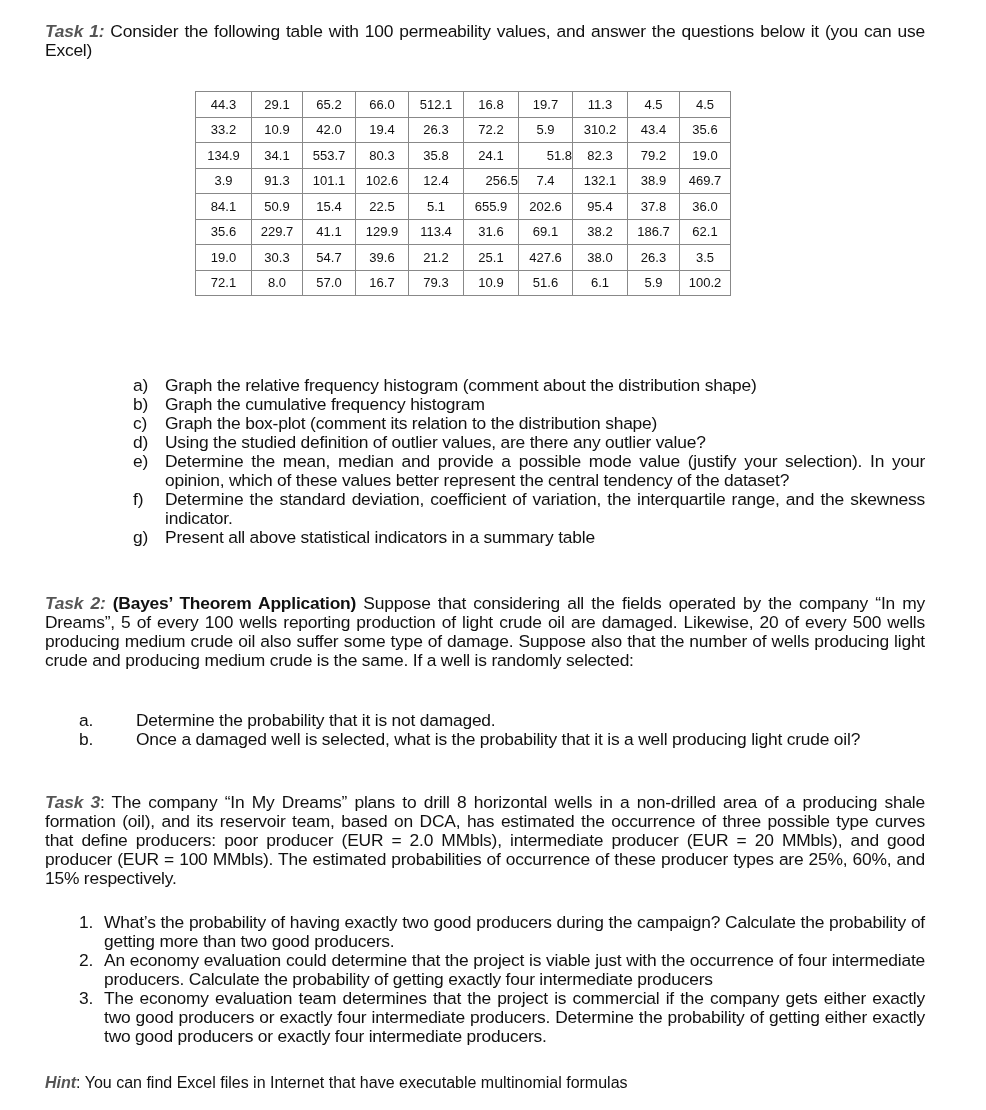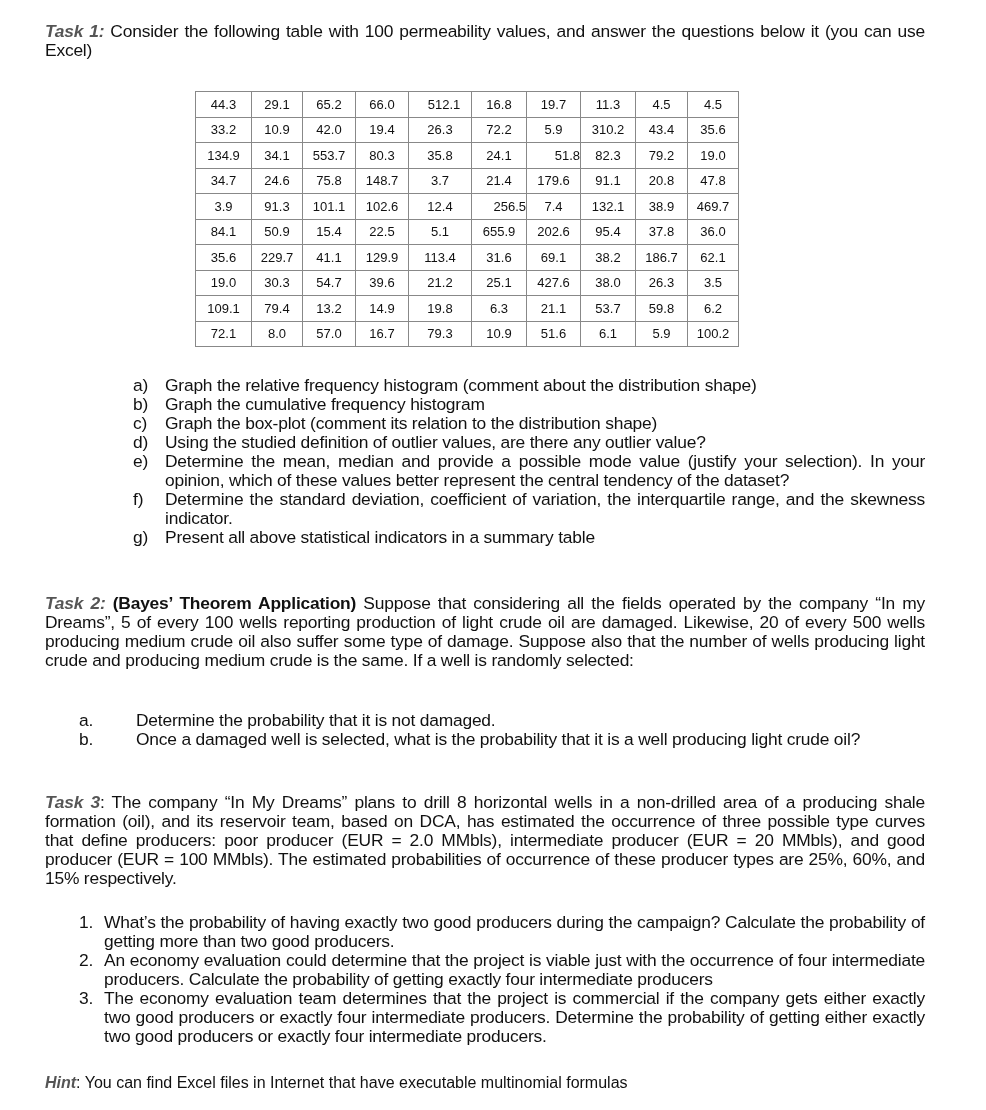--- a/index.html
+++ b/index.html
@@ -34,21 +34,21 @@
   <span class="task-label">Task 1:</span><span> Consider the following table with 100 permeability values, and answer the questions below it (you can use Excel)</span>
 </div>
 
 <table class="perm">
   <tbody id="perm-body">
       <tr>
         <td style="width: 55px;">44.3</td>
         <td style="width: 50px;">29.1</td>
         <td style="width: 52px;">65.2</td>
         <td style="width: 52px;">66.0</td>
-        <td style="width: 54px; padding-left: 8px;">512.1</td>
+        <td style="width: 54px;">512.1</td>
         <td style="width: 54px;">16.8</td>
         <td style="width: 53px;">19.7</td>
         <td style="width: 54px;">11.3</td>
         <td style="width: 51px;">4.5</td>
         <td style="width: 50px;">4.5</td>
       </tr>
       <tr>
         <td style="width: 55px;">33.2</td>
         <td style="width: 50px;">10.9</td>
         <td style="width: 52px;">42.0</td>
@@ -66,32 +66,20 @@
         <td style="width: 52px;">553.7</td>
         <td style="width: 52px;">80.3</td>
         <td style="width: 54px;">35.8</td>
         <td style="width: 54px;">24.1</td>
         <td style="width: 53px; text-align: right;">51.8</td>
         <td style="width: 54px;">82.3</td>
         <td style="width: 51px;">79.2</td>
         <td style="width: 50px;">19.0</td>
       </tr>
       <tr>
-        <td style="width: 55px;">34.7</td>
-        <td style="width: 50px;">24.6</td>
-        <td style="width: 52px;">75.8</td>
-        <td style="width: 52px;">148.7</td>
-        <td style="width: 54px;">3.7</td>
-        <td style="width: 54px;">21.4</td>
-        <td style="width: 53px;">179.6</td>
-        <td style="width: 54px;">91.1</td>
-        <td style="width: 51px;">20.8</td>
-        <td style="width: 50px;">47.8</td>
-      </tr>
-      <tr>
         <td style="width: 55px;">3.9</td>
         <td style="width: 50px;">91.3</td>
         <td style="width: 52px;">101.1</td>
         <td style="width: 52px;">102.6</td>
         <td style="width: 54px;">12.4</td>
         <td style="width: 54px; text-align: right;">256.5</td>
         <td style="width: 53px;">7.4</td>
         <td style="width: 54px; margin-top: 20px;">132.1</td>
         <td style="width: 51px;">38.9</td>
         <td style="width: 50px;">469.7</td>
@@ -126,32 +114,20 @@
         <td style="width: 52px;">54.7</td>
         <td style="width: 52px;">39.6</td>
         <td style="width: 54px;">21.2</td>
         <td style="width: 54px;">25.1</td>
         <td style="width: 53px;">427.6</td>
         <td style="width: 54px;">38.0</td>
         <td style="width: 51px;">26.3</td>
         <td style="width: 50px;">3.5</td>
       </tr>
       <tr>
-        <td style="width: 55px;">109.1</td>
-        <td style="width: 50px;">79.4</td>
-        <td style="width: 52px;">13.2</td>
-        <td style="width: 52px;">14.9</td>
-        <td style="width: 54px;">19.8</td>
-        <td style="width: 54px;">6.3</td>
-        <td style="width: 53px;">21.1</td>
-        <td style="width: 54px;">53.7</td>
-        <td style="width: 51px;">59.8</td>
-        <td style="width: 50px;">6.2</td>
-      </tr>
-      <tr>
         <td style="width: 55px;">72.1</td>
         <td style="width: 50px;">8.0</td>
         <td style="width: 52px;">57.0</td>
         <td style="width: 52px;">16.7</td>
         <td style="width: 54px;">79.3</td>
         <td style="width: 54px;">10.9</td>
         <td style="width: 53px;">51.6</td>
         <td style="width: 54px;">6.1</td>
         <td style="width: 51px;">5.9</td>
         <td style="width: 50px;">100.2</td>

